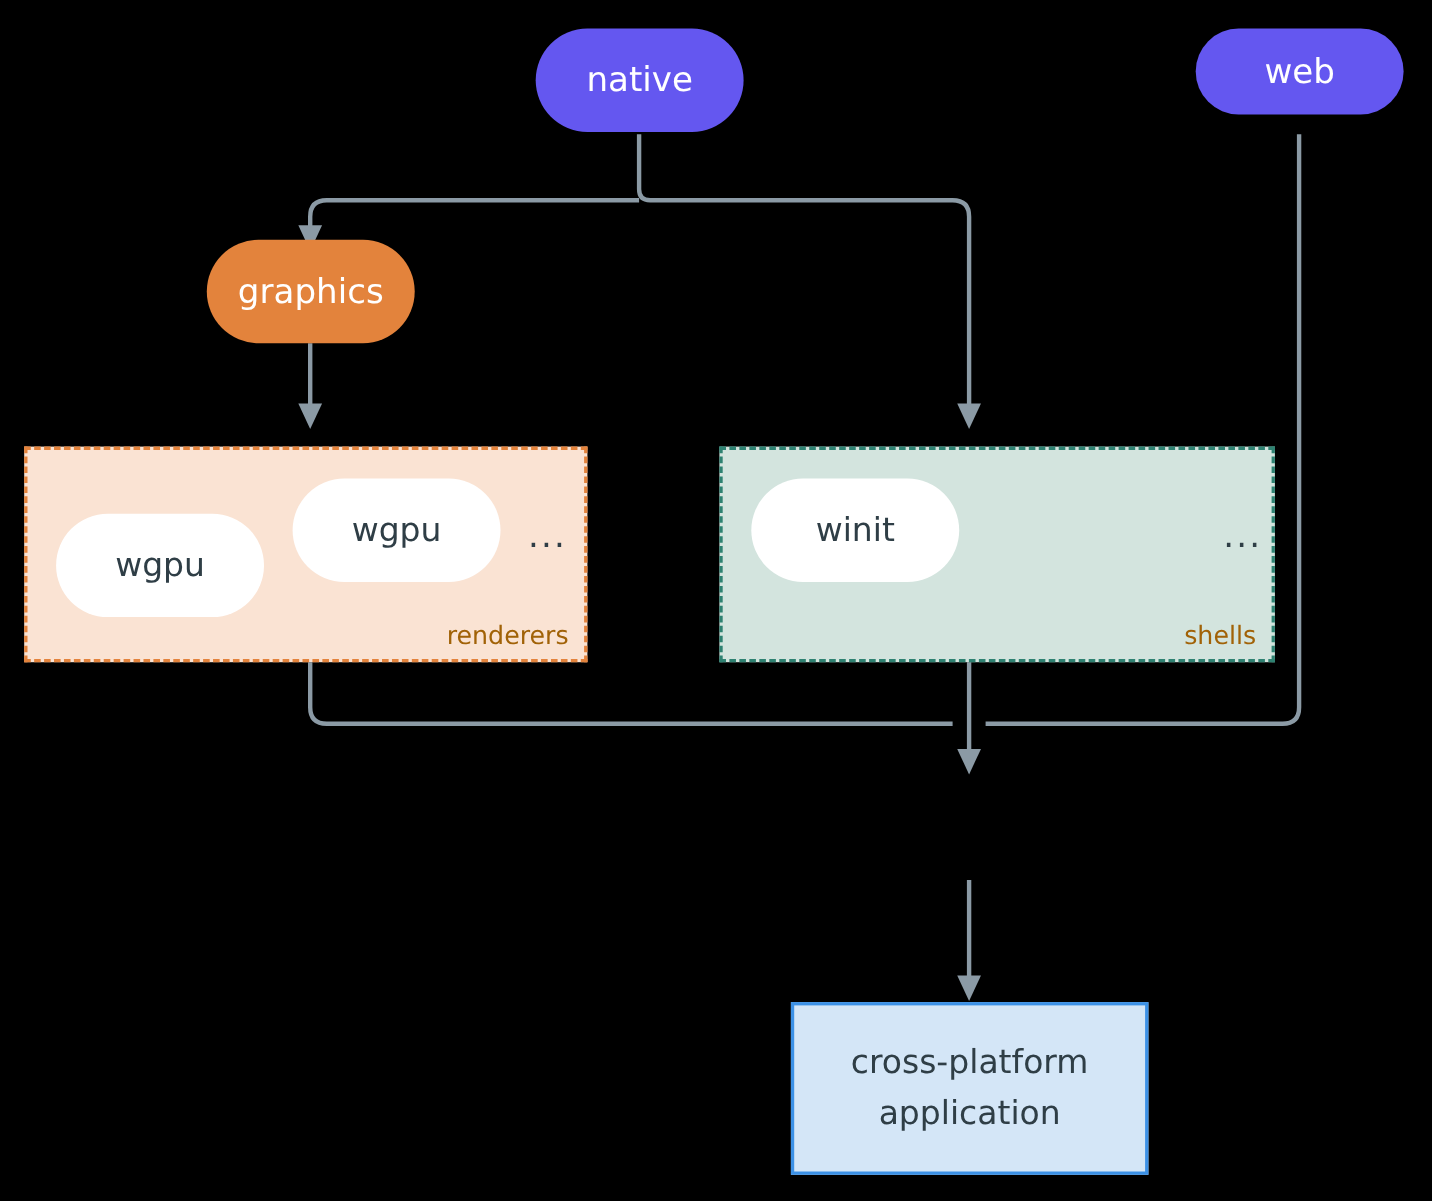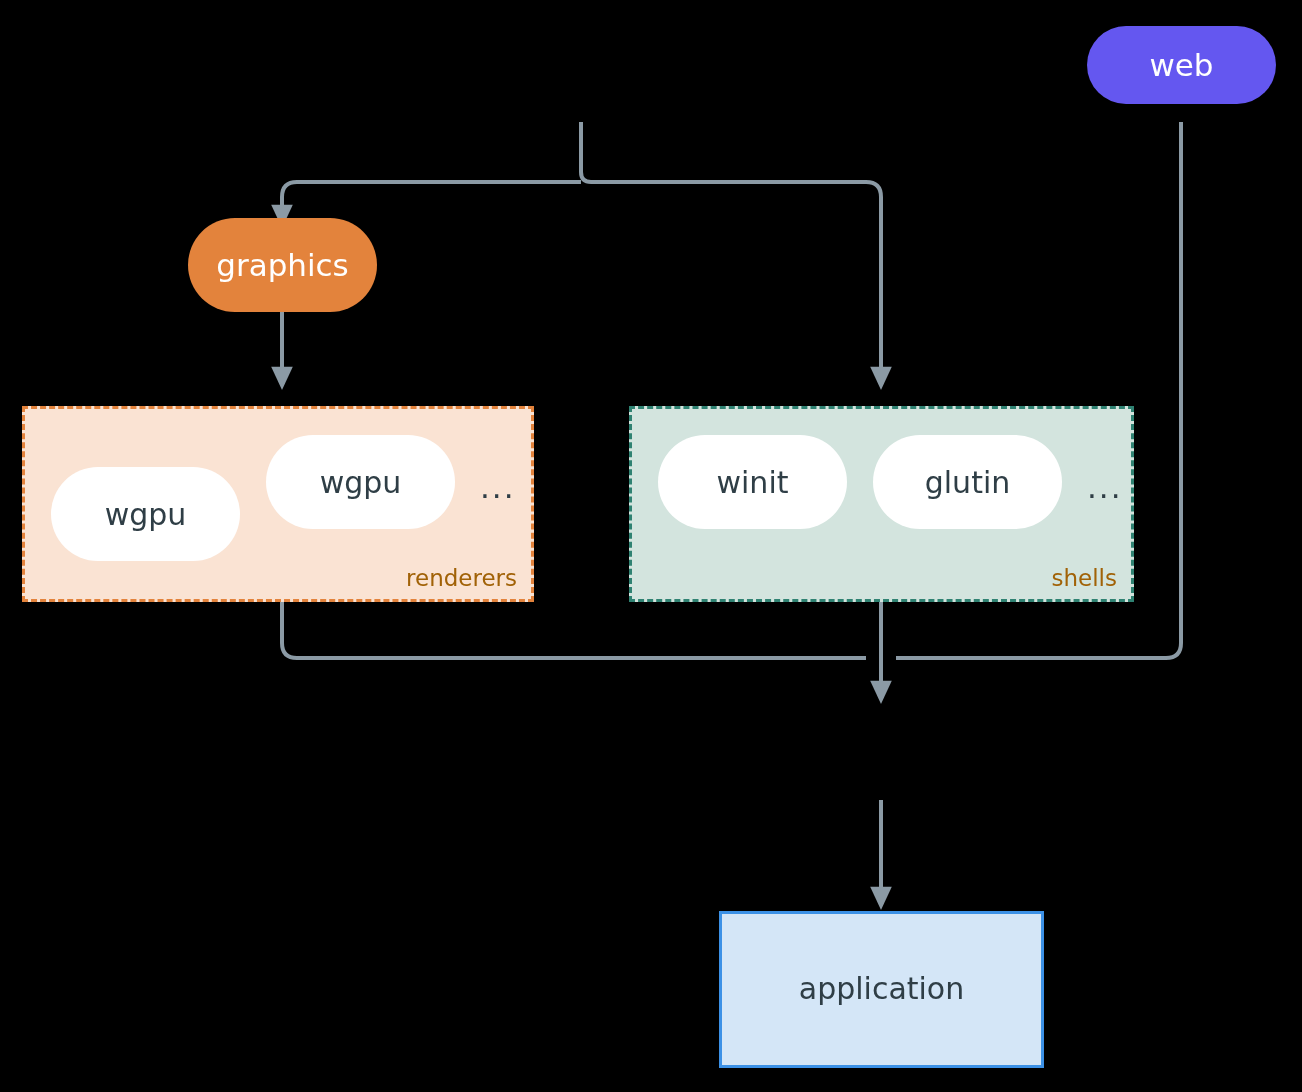--- a/index.html
+++ b/index.html
@@ -107,51 +107,52 @@
 
     <path d="M1181,122 L1181,643 Q1181,658 1166,658 L896,658" fill="none" stroke="#8b9aa5" stroke-width="4"></path>
 
     <path d="M282,602 L282,643 Q282,658 297,658 L866,658" fill="none" stroke="#8b9aa5" stroke-width="4"></path>
 
     <path d="M881,602 L881,692" fill="none" stroke="#8b9aa5" stroke-width="4" marker-end="url(#arrowhead)"></path>
 
     <path d="M881,800 L881,898" fill="none" stroke="#8b9aa5" stroke-width="4" marker-end="url(#arrowhead)"></path>
   </svg>
 
+  <div class="node pill-root" style="left:487px; top:26px; width:189px; height:94px; background:#6457f0;">
+    <span>native</span>
+  </div>
 
   <div class="node pill-root" style="left:1087px; top:26px; width:189px; height:78px; background:#6457f0;">
     <span>web</span>
   </div>
 
   <div class="node pill-graphics" style="left:188px; top:218px; width:189px; height:94px; background:#e3833c;justify-content:center;">
     <span>graphics</span>
   </div>
 
   <div class="group-box" style="left:22px; top:406px; width:512px; height:196px; background:#fae3d3; border:3px dashed #e3833c;">
     <div class="leaf-pill" style="left:26px; top:26px; width:189px; height:94px;margin-top:32px;">
       <span>wgpu</span>
     </div>
     <div class="leaf-pill" style="left:241px; top:26px; width:189px; height:94px;">
       <span>wgpu</span>
     </div>
     <div class="ellipsis" style="left:455px; top:63px;">...</div>
     <div class="group-label">renderers</div>
   </div>
 
-  <div class="group-box" style="left:629px; top:406px; width:505px; height:196px; background:#d3e4de; border:3px dashed #2f8272;">
+  <div class="group-box" style="left:654px; top:406px; width:505px; height:196px; background:#d3e4de; border:3px dashed #2f8272;">
     <div class="leaf-pill" style="left:26px; top:26px; width:189px; height:94px;">
       <span>winit</span>
-    </div>
-    <div class="leaf-pill" style="left:241px; top:26px; width:189px; height:94px;">
-      <span>glutin</span>
     </div>
     <div class="ellipsis" style="left:455px; top:63px;">...</div>
     <div class="group-label">shells</div>
   </div>
 
 
   <div class="app-box" style="left:719px; top:911px; width:325px; height:157px; background:#d4e6f7; border:3px solid #3c91e6;">
     <div>
+      <div>cross-platform</div>
       <div>application</div>
     </div>
   </div>
 
 </div>
 
 </body></html>

